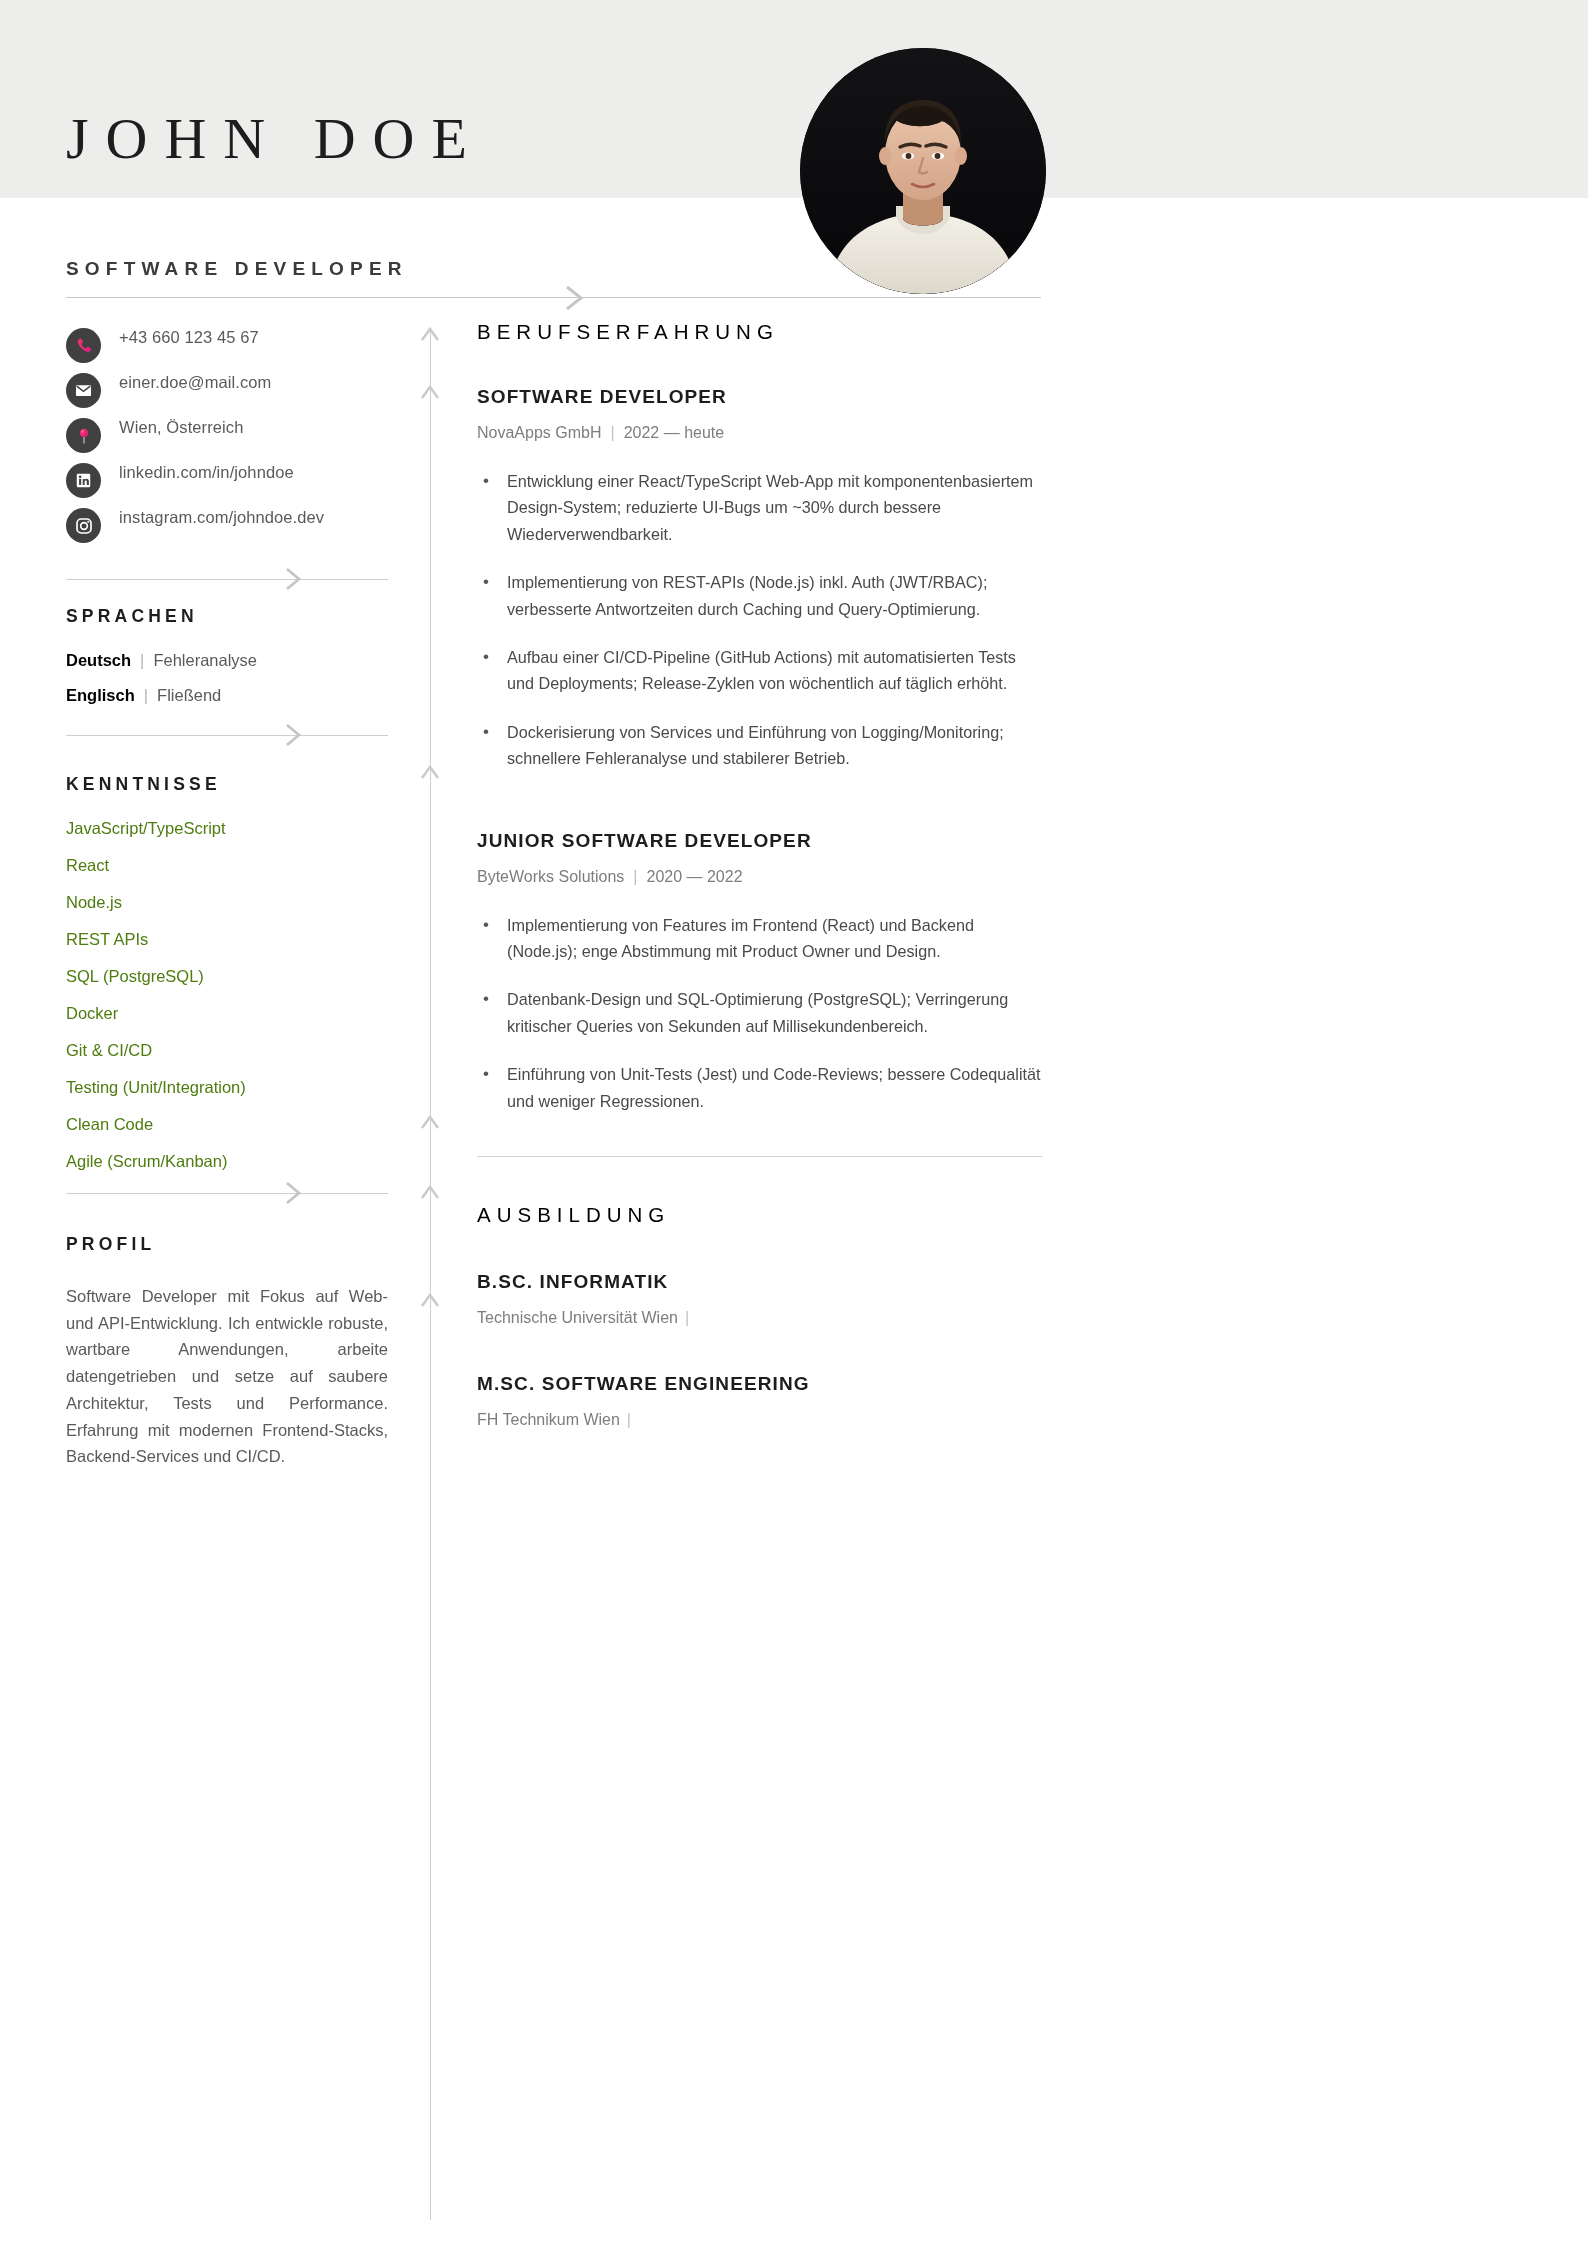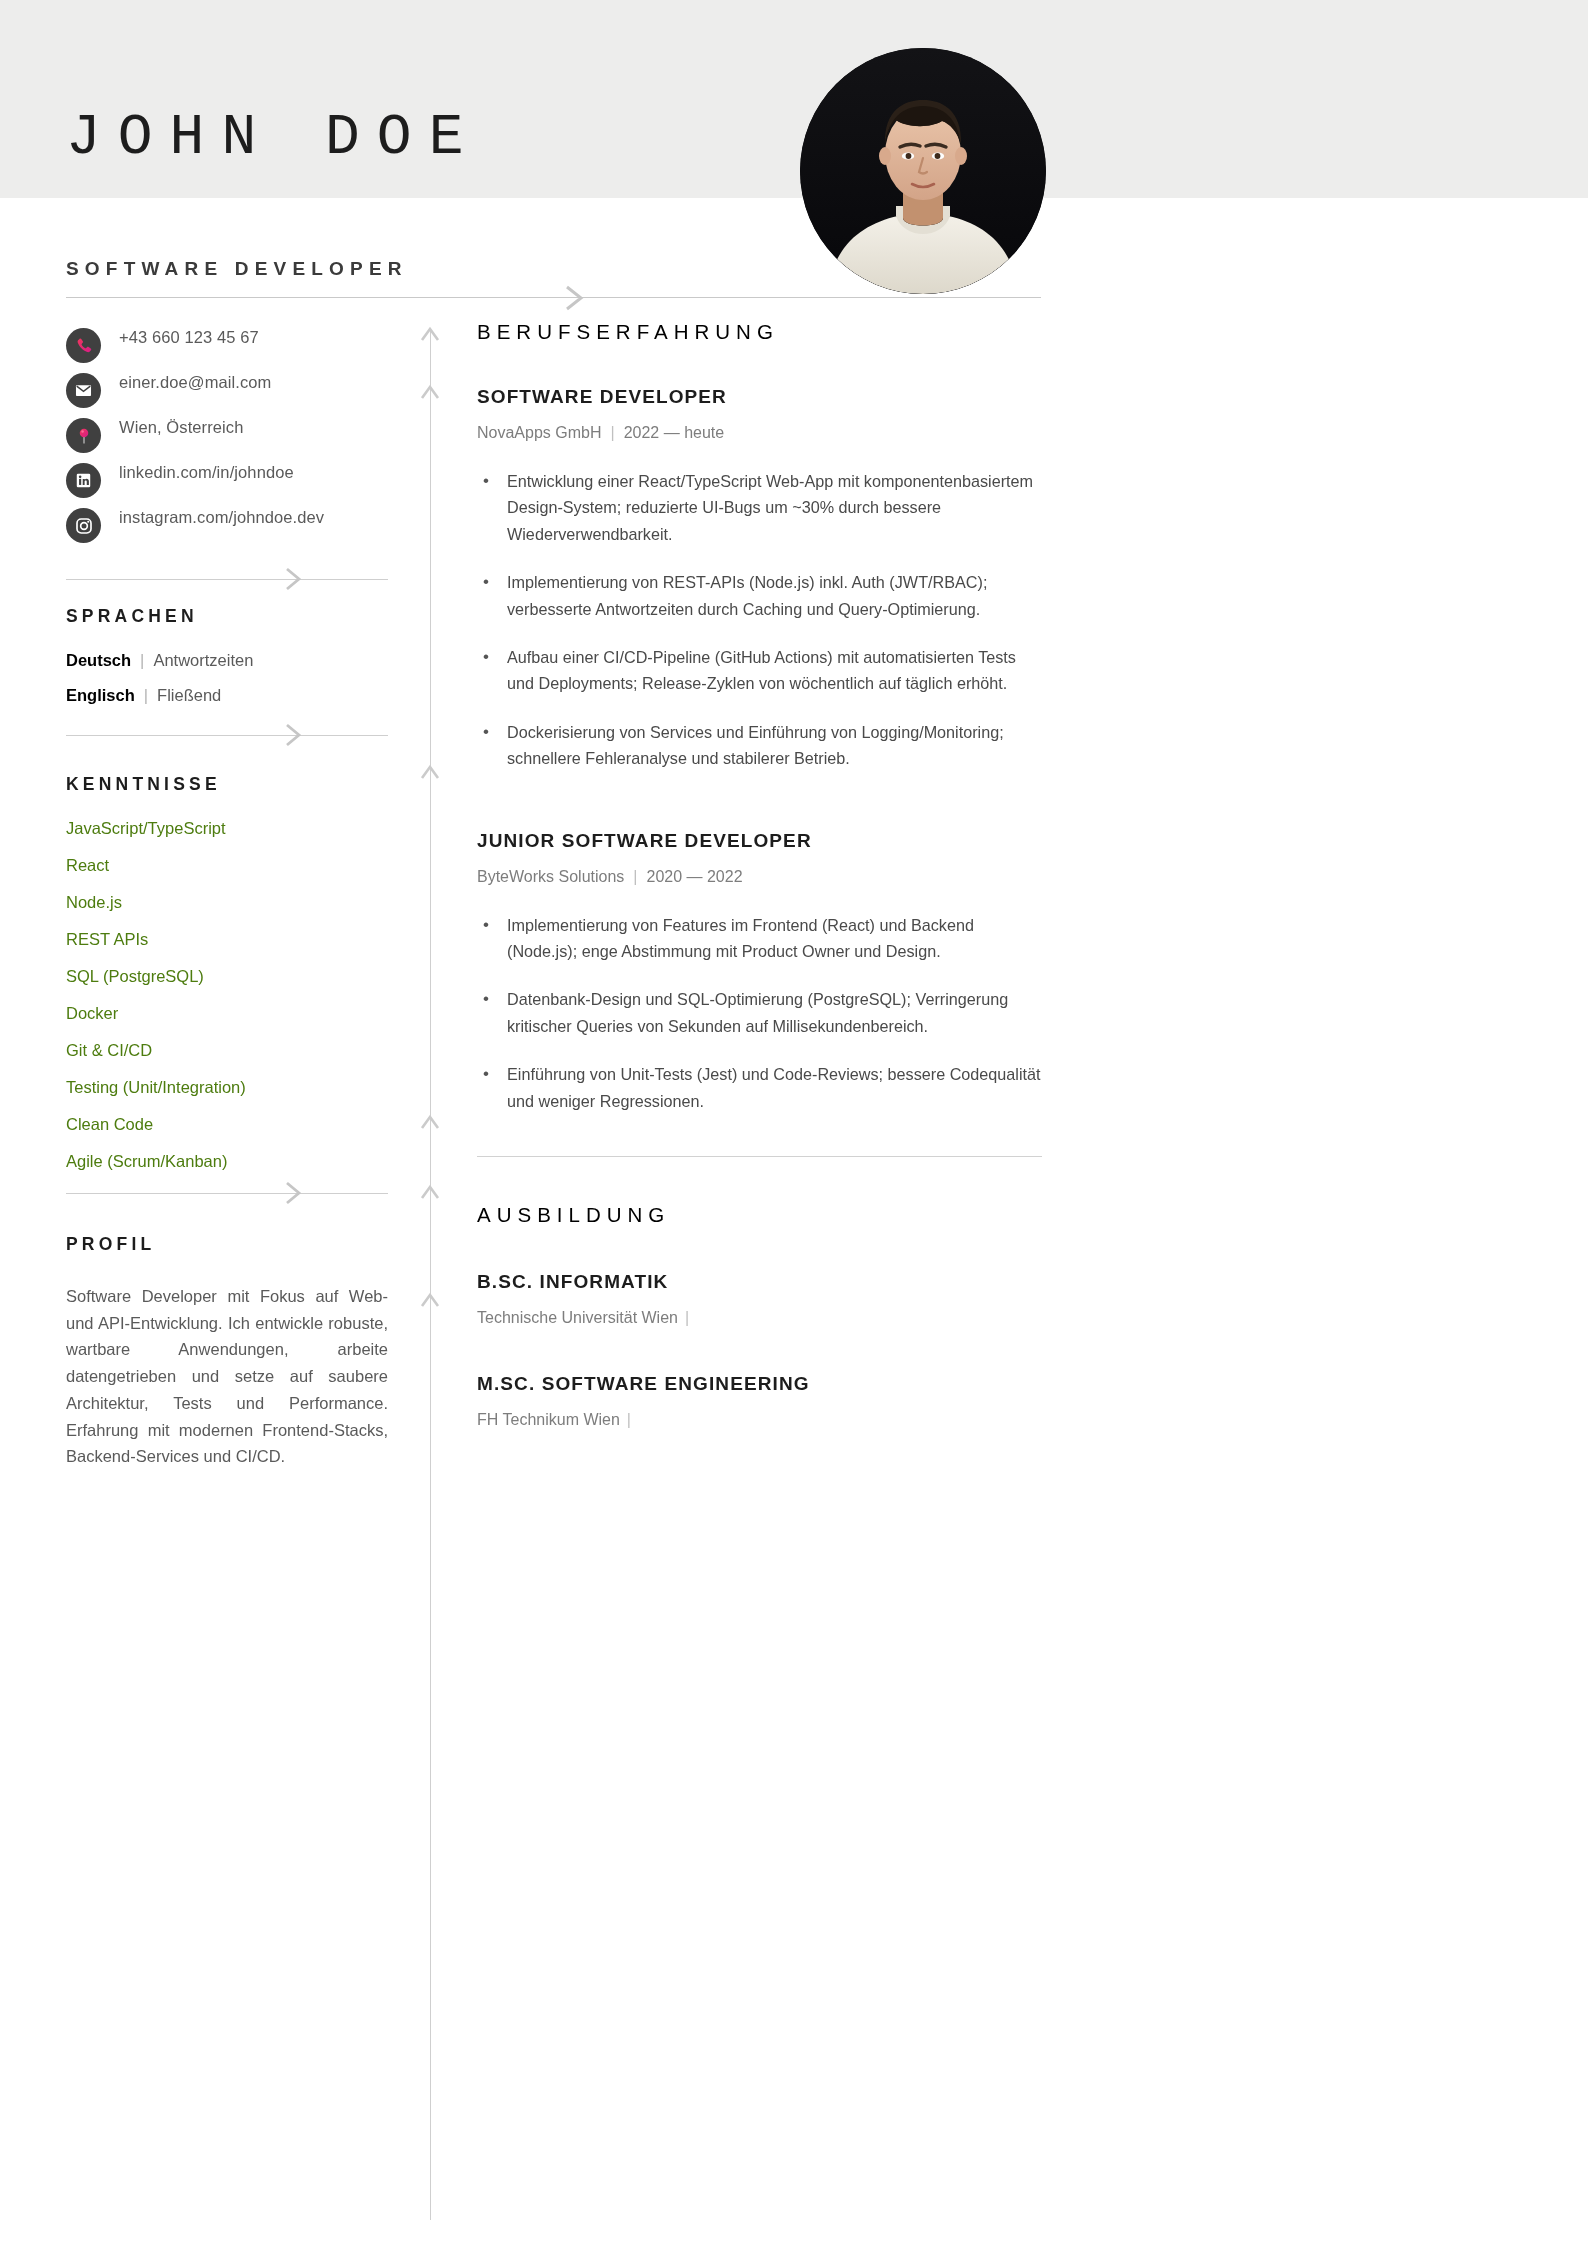--- a/index.html
+++ b/index.html
@@ -12,21 +12,21 @@
     overflow:hidden;
   }
 
   
   .header-band{
     position:absolute; left:0; top:0; width:1588px; height:198px;
     background:#ededec;
   }
   .name{
     position:absolute; left:66px; top:105px;
-    font-family:Liberation Mono, monospace;
+    font-family:Liberation Serif, serif;
     font-size:58px; letter-spacing:17px;
     color:#1d1d1d; font-weight:400; white-space:nowrap;
   }
 
   
   .photo-wrap{
     position:absolute; left:800px; top:48px;
     width:246px; height:246px; border-radius:50%;
     overflow:hidden; background:#0c0c0e; z-index:5;
   }
@@ -285,21 +285,21 @@
 
   <div class="divider">
     <svg class="chev" viewBox="0 0 26 28">
       <path d="M7 4 L19 14 L7 24" stroke="#c6c6c6" stroke-width="2.8" fill="none"></path>
     </svg>
   </div>
 
   <div>
     <div class="sec-title">SPRACHEN</div>
     <div class="lang-row">
-      <b>Deutsch</b><span class="lang-sep">|</span><span>Antwortzeiten</span>
+      <b>Deutsch</b><span class="lang-sep">|</span><span>Fehleranalyse</span>
     </div>
     <div class="lang-row">
       <b>Englisch</b><span class="lang-sep">|</span><span>Fließend</span>
     </div>
   </div>
 
   <div class="divider" style="margin:30px 0 38px 0">
     <svg class="chev" viewBox="0 0 26 28">
       <path d="M7 4 L19 14 L7 24" stroke="#c6c6c6" stroke-width="2.8" fill="none"></path>
     </svg>

